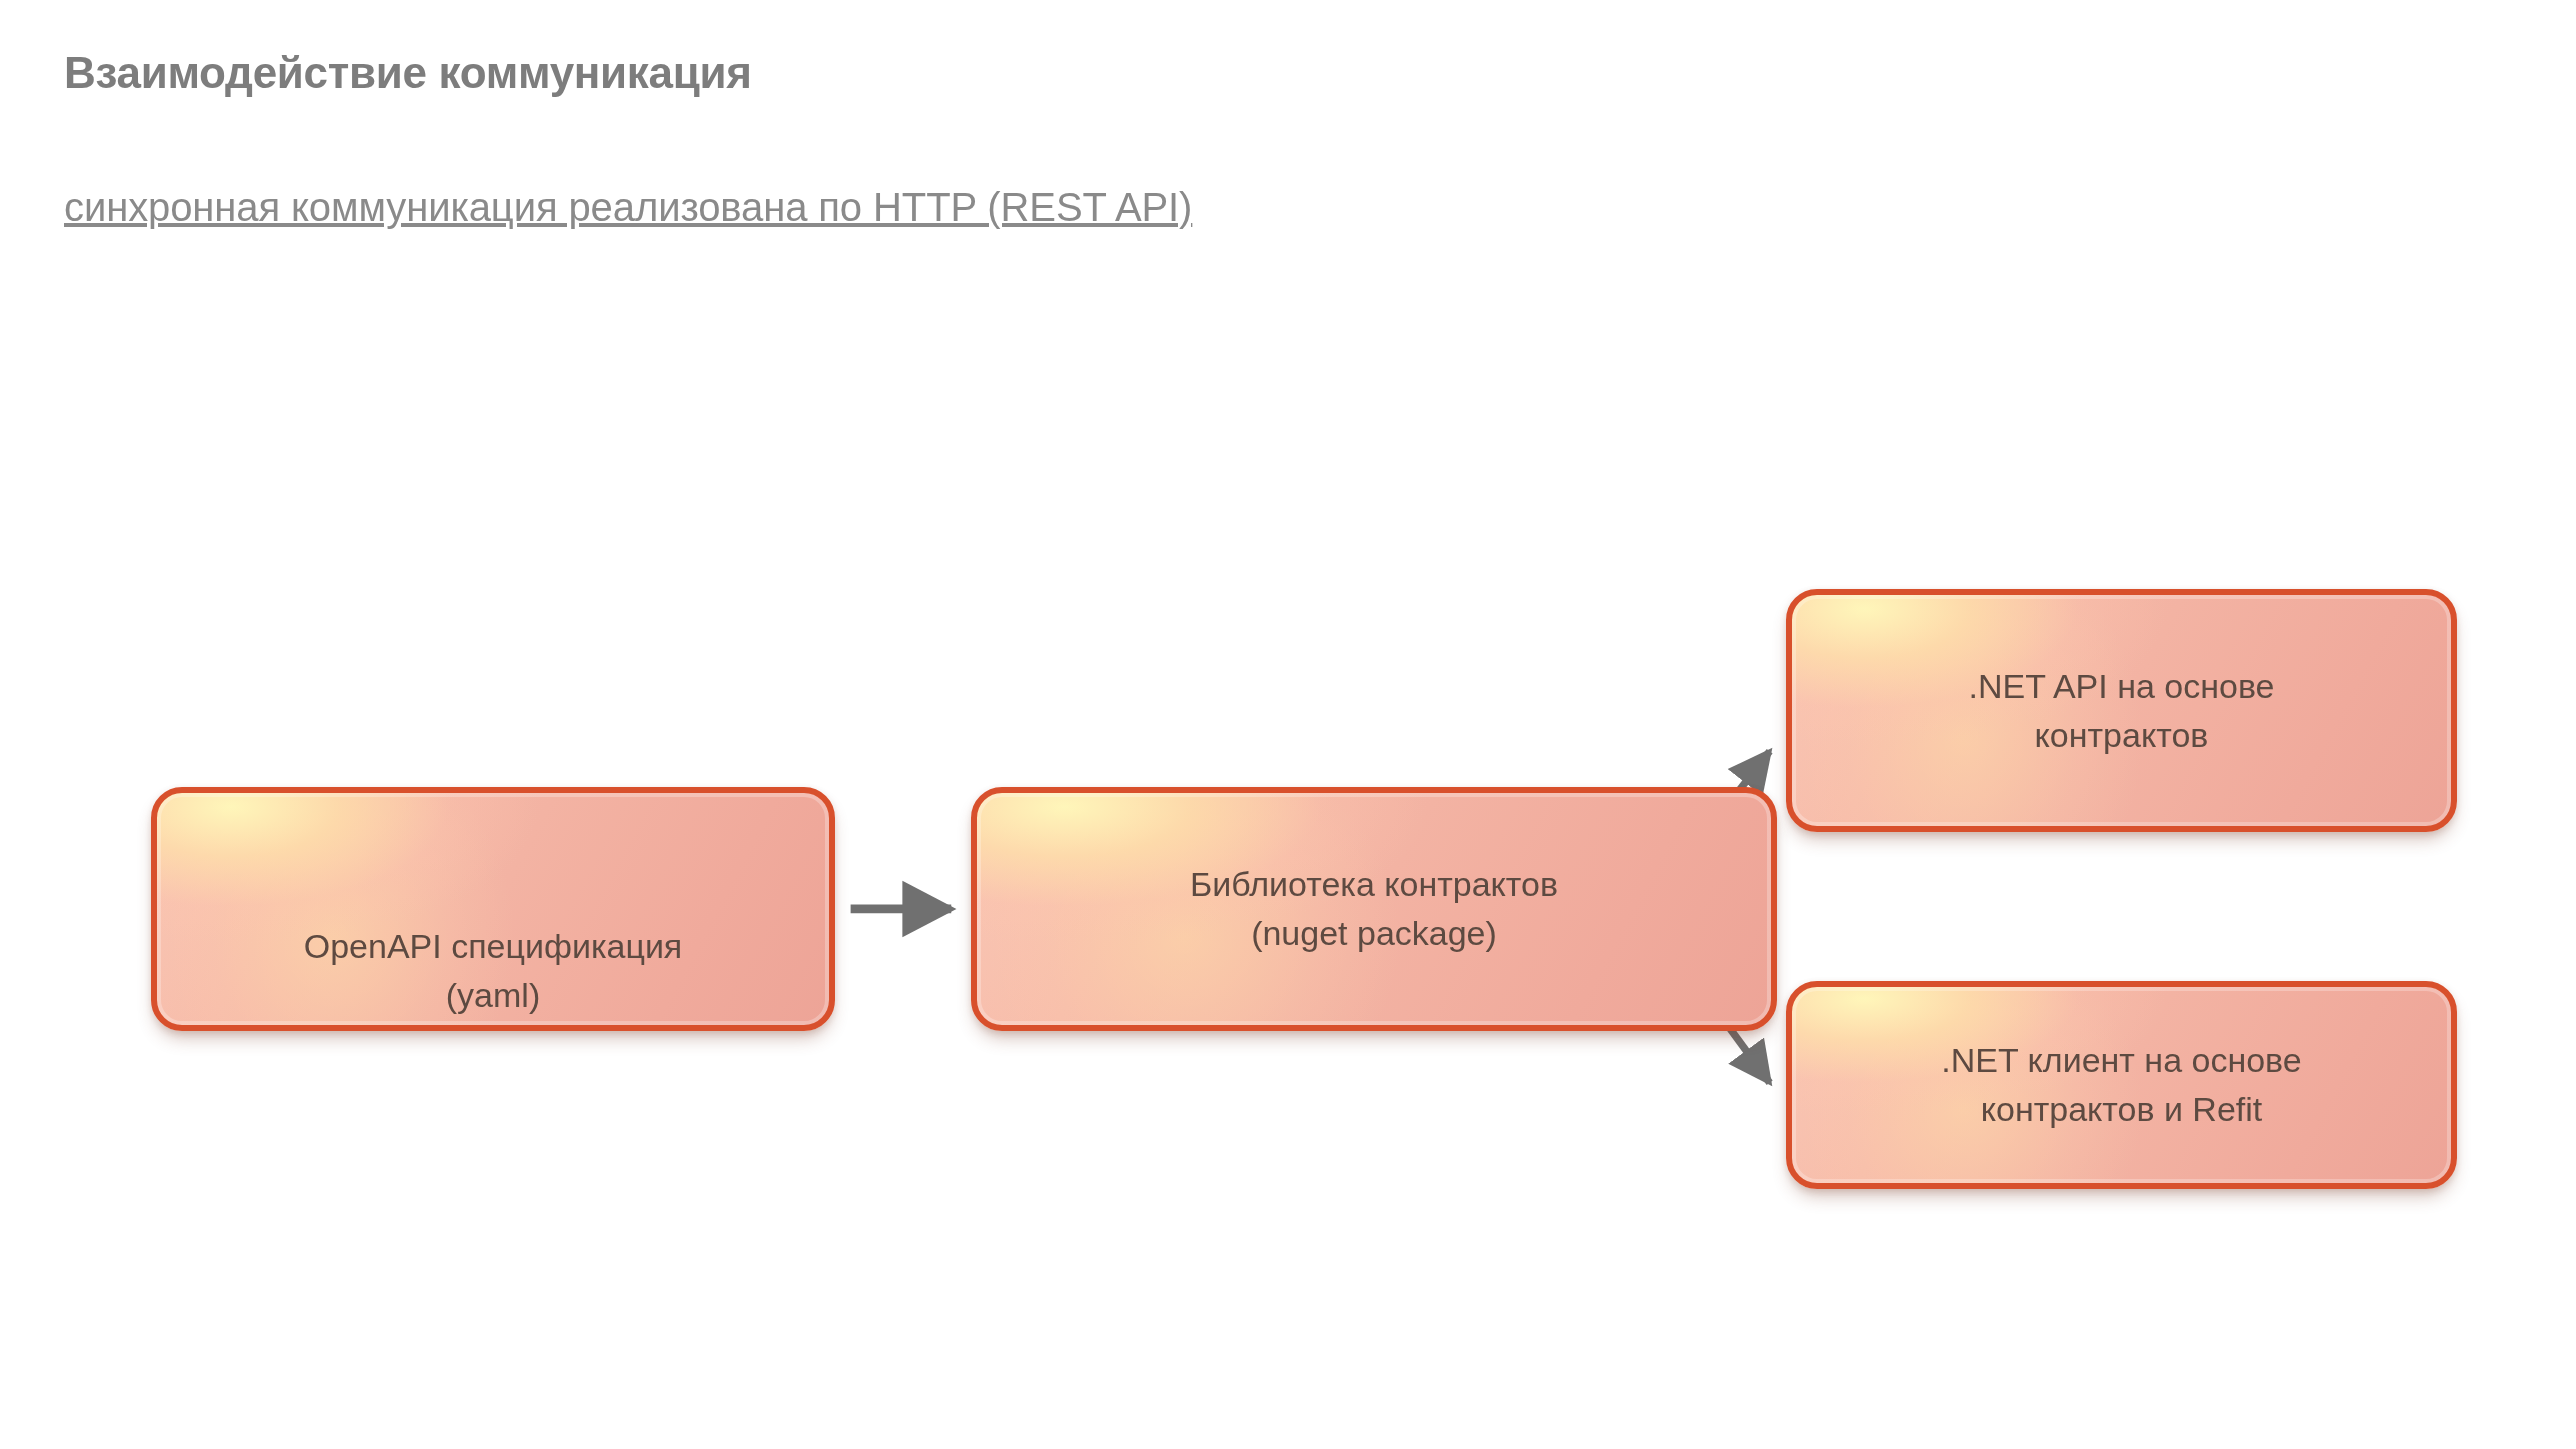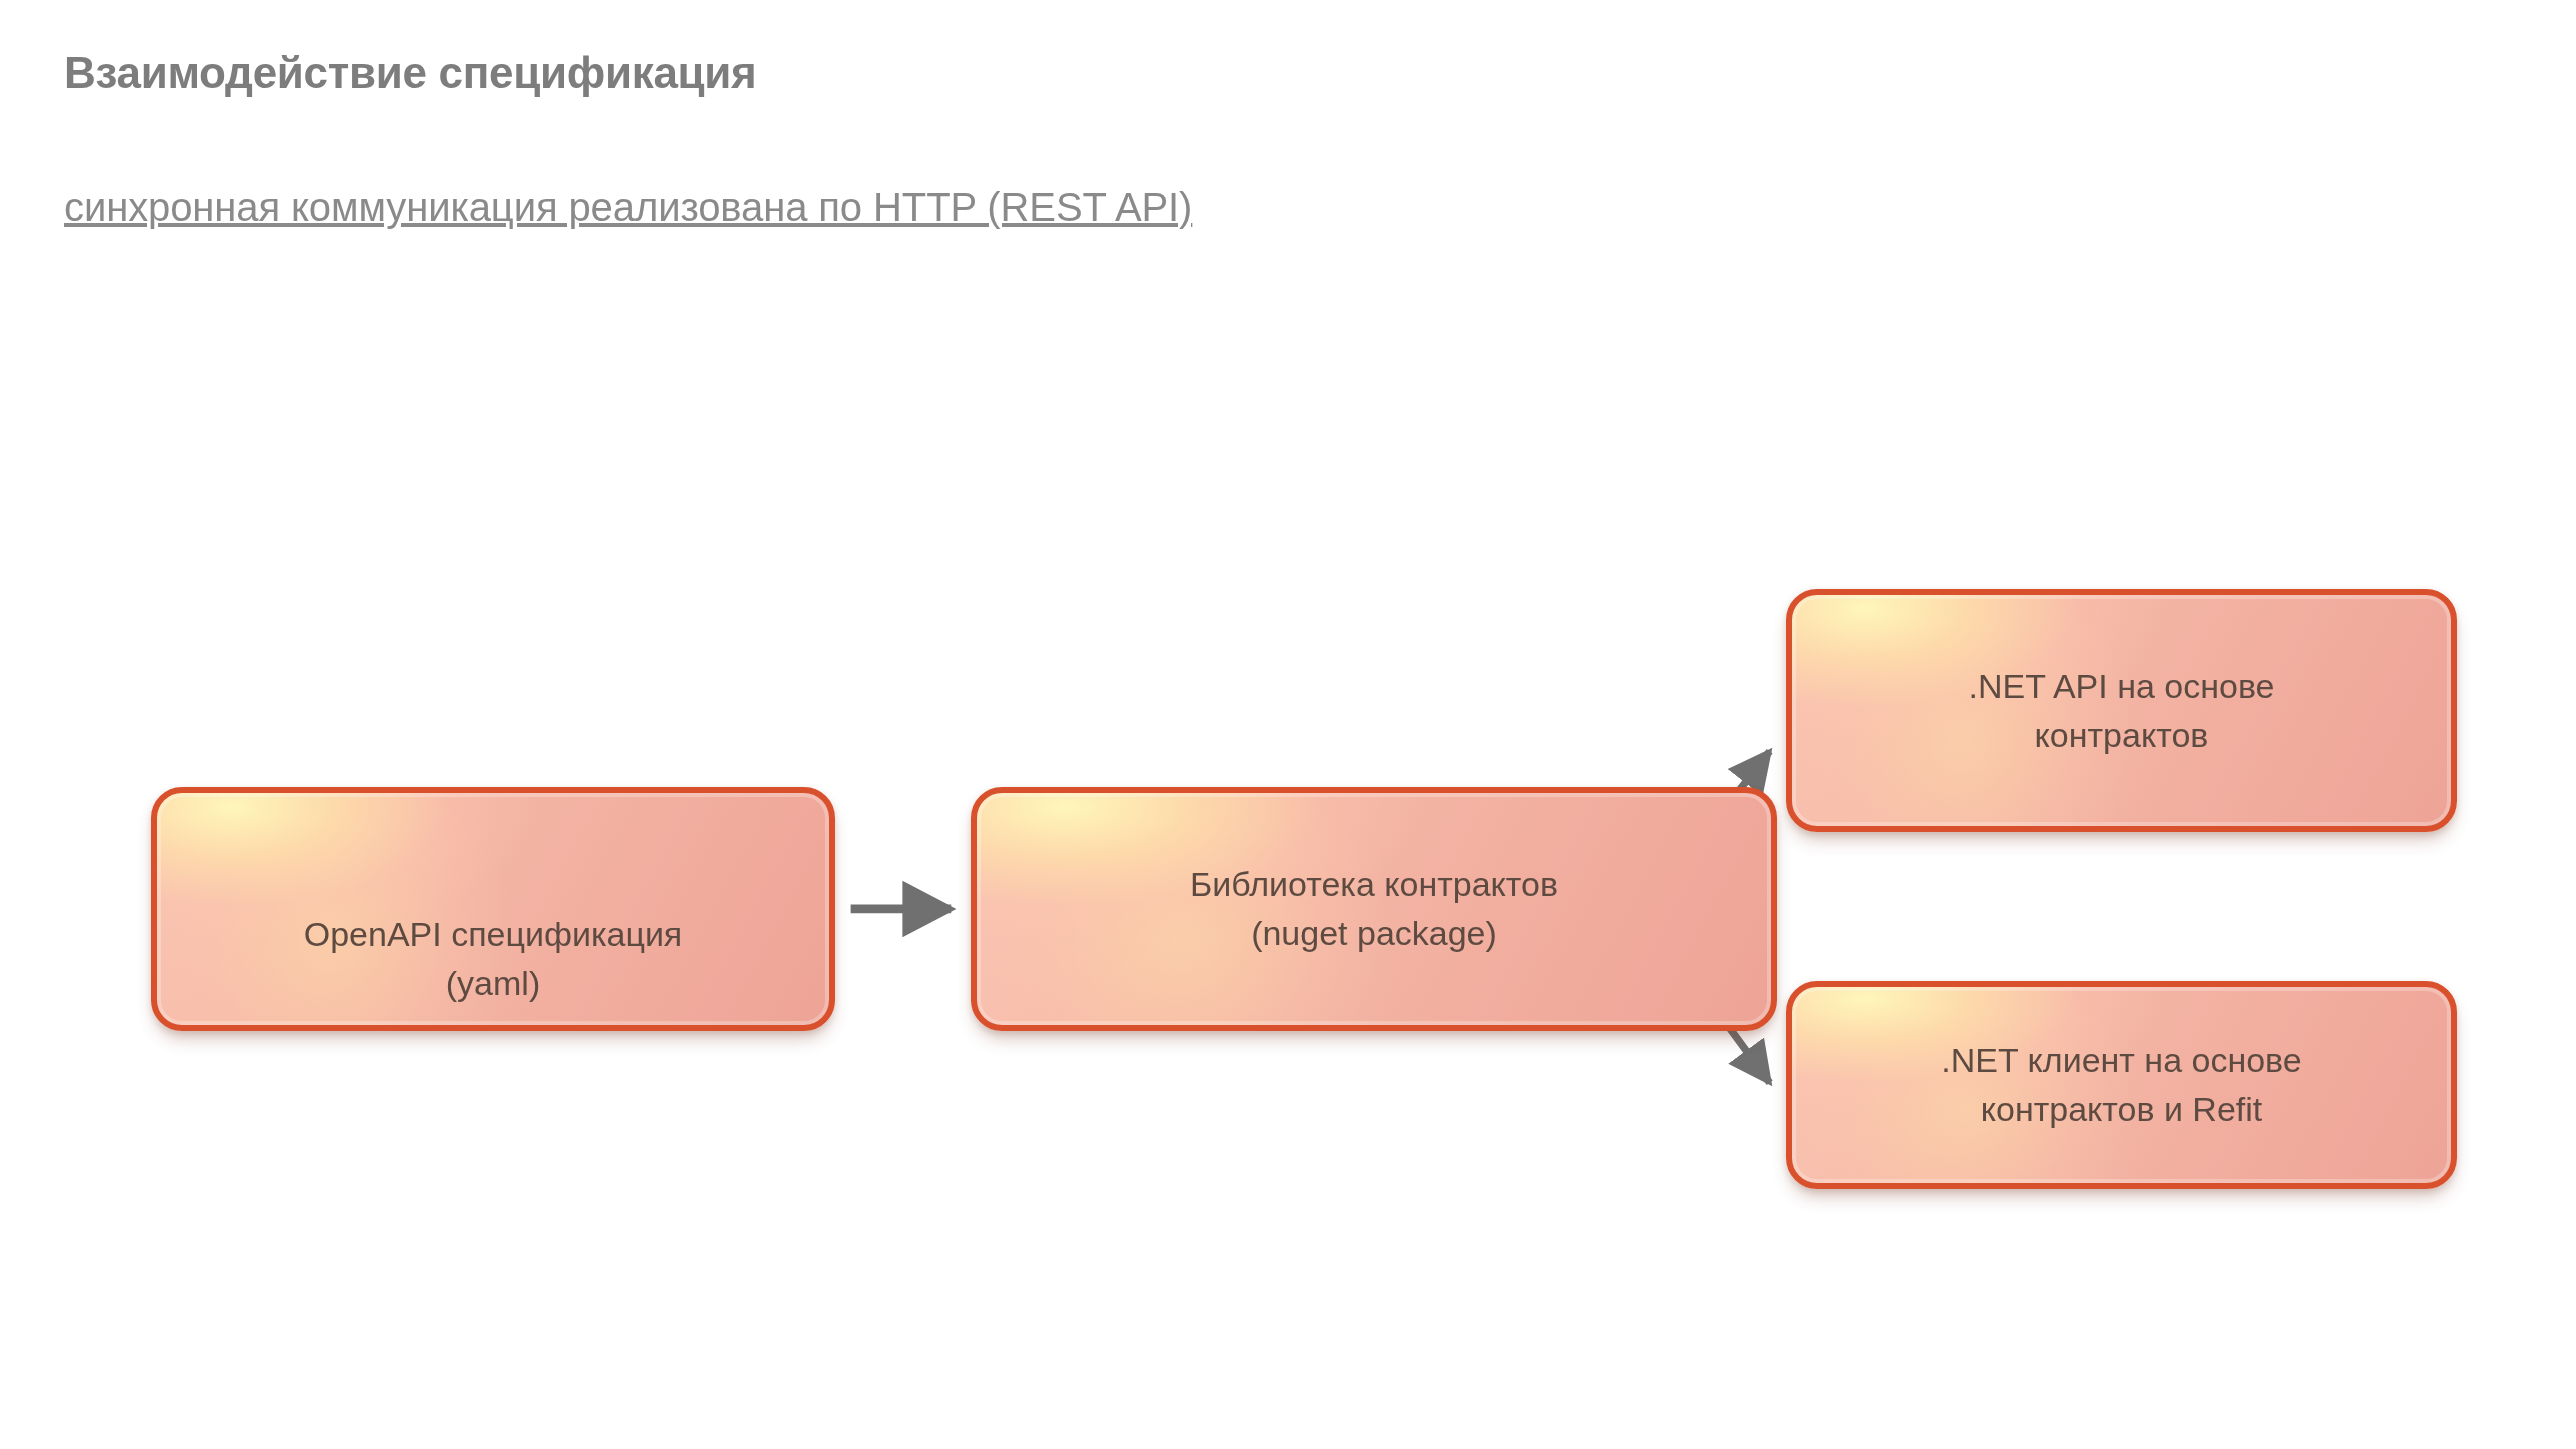--- a/index.html
+++ b/index.html
@@ -83,21 +83,21 @@
       0 10.7px 17.4px -4px rgba(120, 55, 35, 0.30),
       0 2.7px 6.7px rgba(120, 55, 35, 0.14),
       inset 0 0 0 4px rgba(255, 255, 255, 0.26);
     display: flex;
     align-items: center;
     justify-content: center;
     text-align: center;
     color: #5d4a41;
     font-size: 34px;
     line-height: 1.44;
-    padding: 17px 31px;
+    padding: 5px 31px;
     overflow: hidden;
   }
   .node-label {
     display: block;
     width: 100%;
     white-space: pre-line;
   }
 
   
   #node-openapi   { left: 151px;  top: 787px; width: 684px; height: 244px; align-items: flex-end; }
@@ -113,21 +113,21 @@
     width: 2576px;
     height: 1449px;
     pointer-events: none;
   }
 </style>
 </head>
 <body>
 
 <div id="slide">
 
-  <div class="slide-title">Взаимодействие спецификация</div>
+  <div class="slide-title">Взаимодействие коммуникация</div>
 
   <div class="slide-subtitle">синхронная коммуникация реализована по HTTP (REST API)</div>
 
   <div id="diagram">
 
     <svg id="arrows" viewBox="0 0 3840 2160" xmlns="http://www.w3.org/2000/svg">
       <defs>
         <marker id="head-right" markerWidth="7" markerHeight="7" refX="5.6" refY="3.5" orient="auto" markerUnits="strokeWidth">
           <path d="M0,0.25 L6.2,3.5 L0,6.75 Z" fill="#707070"></path>
         </marker>

